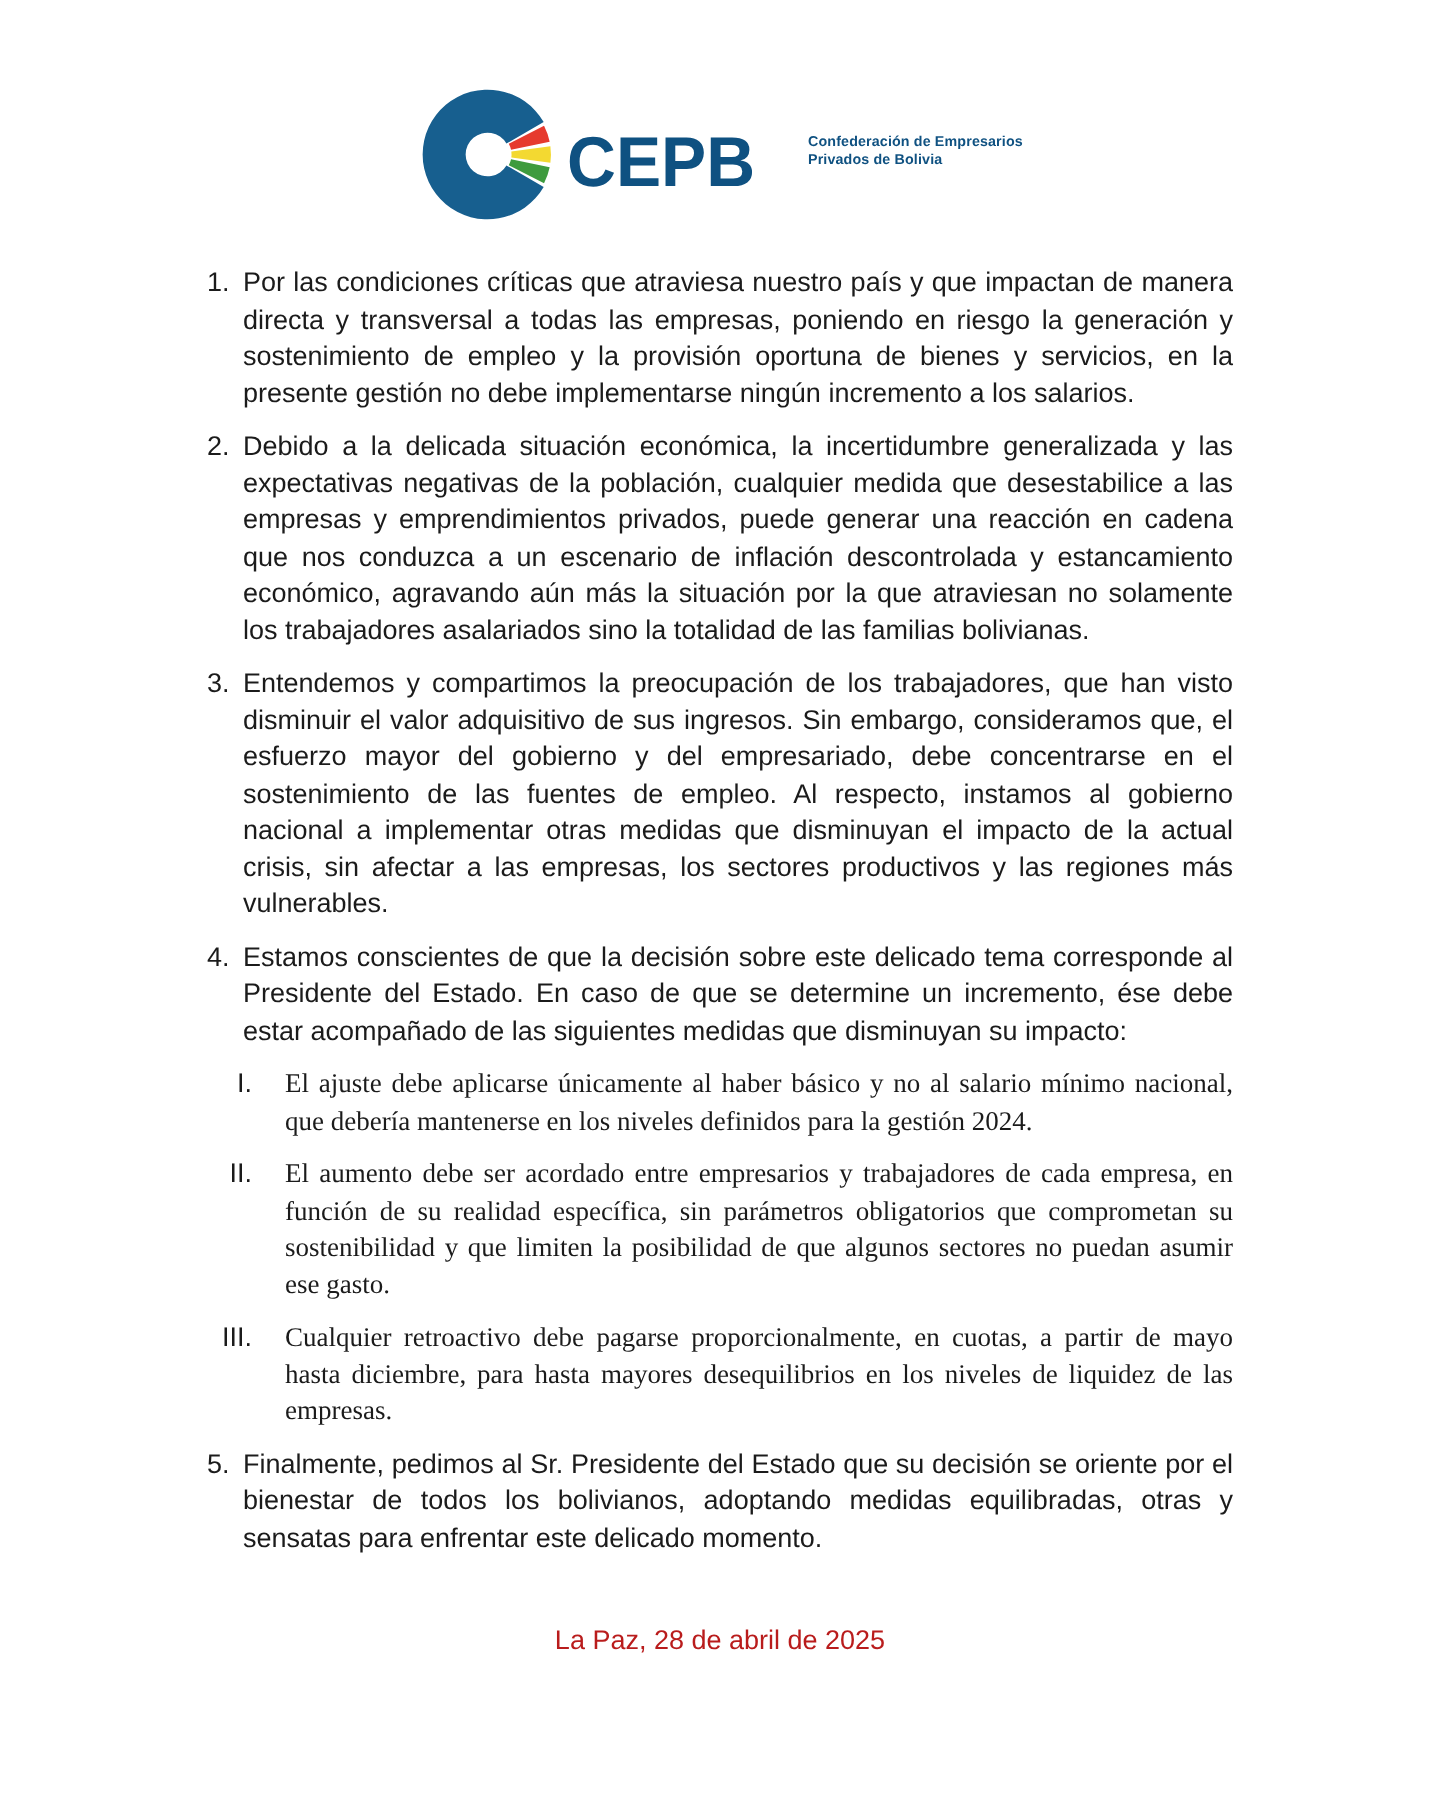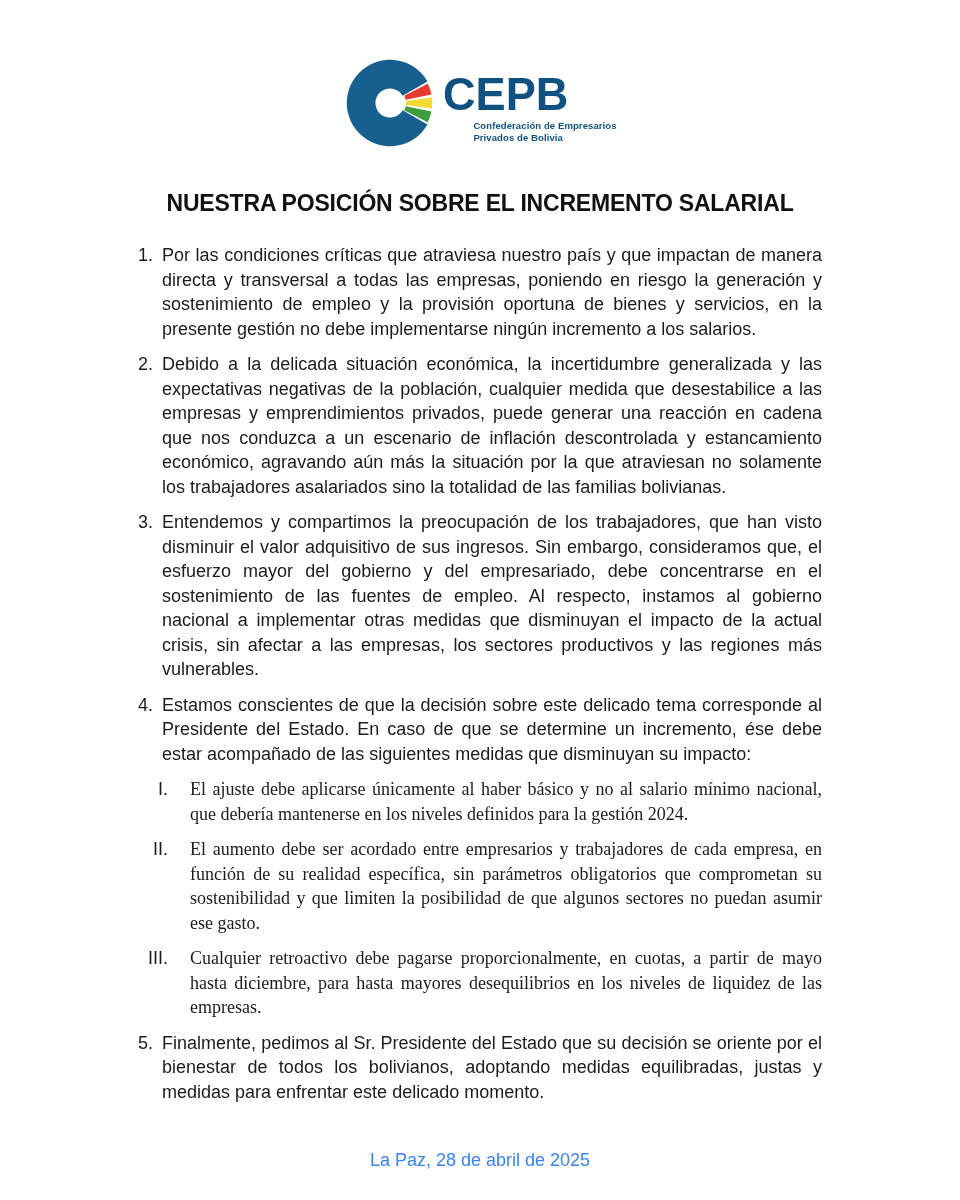--- a/index.html
+++ b/index.html
@@ -19,21 +19,21 @@
   }
   
   .logo-block {
     display: flex;
     justify-content: center;
     align-items: center;
     gap: 6px;
     height: 94px;
   }
   .logo-mark { width: 94px; height: 94px; flex: 0 0 auto; }
-  .logo-text { display: flex; flex-direction: column; align-items: flex-start; padding-top: 10px; }
+  .logo-text { display: flex; flex-direction: row; align-items: flex-start; padding-top: 10px; }
   .logo-acronym {
     font-size: 47px;
     font-weight: 800;
     letter-spacing: 0px;
     line-height: 0.95;
     transform: scaleX(0.96);
     transform-origin: left center;
   }
   .logo-tagline {
     font-size: 9.5px;
@@ -64,21 +64,21 @@
   .item-text { flex: 1 1 auto; text-align: justify; text-justify: inter-word; }
   .sub-list { margin-top: 11px; margin-bottom: 11px; }
   .sub-item { display: flex; margin-bottom: 11px; }
   .sub-marker { flex: 0 0 30px; text-align: right; margin-right: 22px; }
   .sub-text { flex: 1 1 auto; text-align: justify; text-justify: inter-word; font-family: Liberation Serif, serif; }
   
   .date-line {
     margin-top: 46px;
     text-align: center;
     font-size: 18px;
-    color: #3b82f6;
+    color: #b91c1c;
   }
 </style>
 </head>
 <body>
 
 <div class="page">
 
   <div class="logo-block">
     <svg class="logo-mark" viewBox="0 0 100 100" aria-hidden="true">
       <path d="M 89.84 73.0 A 46 46 0 1 1 89.84 27.0 L 63.42 42.25 A 15.5 15.5 0 1 0 63.42 57.75 Z" fill="#175f8f"></path>
@@ -88,21 +88,20 @@
     </svg>
     <div class="logo-text">
       <div class="logo-acronym" style="color:#0f5181">CEPB</div>
       <div class="logo-tagline" style="color:#0f5181">
         <div>Confederación de Empresarios</div>
         <div>Privados de Bolivia</div>
       </div>
     </div>
   </div>
 
-  <h1 class="doc-title">NUESTRA POSICIÓN SOBRE EL INCREMENTO SALARIAL</h1>
 
   <div class="content">
 
     <div class="list-item">
       <span class="item-marker">1.</span>
       <div class="item-text">Por las condiciones críticas que atraviesa nuestro país y que impactan de manera directa y transversal a todas las empresas, poniendo en riesgo la generación y sostenimiento de empleo y la provisión oportuna de bienes y servicios, en la presente gestión no debe implementarse ningún incremento a los salarios.</div>
     </div>
 
     <div class="list-item">
       <span class="item-marker">2.</span>
@@ -129,20 +128,20 @@
         <div class="sub-text">El aumento debe ser acordado entre empresarios y trabajadores de cada empresa, en función de su realidad específica, sin parámetros obligatorios que comprometan su sostenibilidad y que limiten la posibilidad de que algunos sectores no puedan asumir ese gasto.</div>
       </div>
       <div class="sub-item" style="margin-bottom:0">
         <span class="sub-marker">III.</span>
         <div class="sub-text">Cualquier retroactivo debe pagarse proporcionalmente, en cuotas, a partir de mayo hasta diciembre, para hasta mayores desequilibrios en los niveles de liquidez de las empresas.</div>
       </div>
     </div>
 
     <div class="list-item">
       <span class="item-marker">5.</span>
-      <div class="item-text">Finalmente, pedimos al Sr. Presidente del Estado que su decisión se oriente por el bienestar de todos los bolivianos, adoptando medidas equilibradas, justas y medidas para enfrentar este delicado momento.</div>
+      <div class="item-text">Finalmente, pedimos al Sr. Presidente del Estado que su decisión se oriente por el bienestar de todos los bolivianos, adoptando medidas equilibradas, otras y sensatas para enfrentar este delicado momento.</div>
     </div>
 
   </div>
 
   <div class="date-line">La Paz, 28 de abril de 2025</div>
 
 </div>
 
 </body></html>

